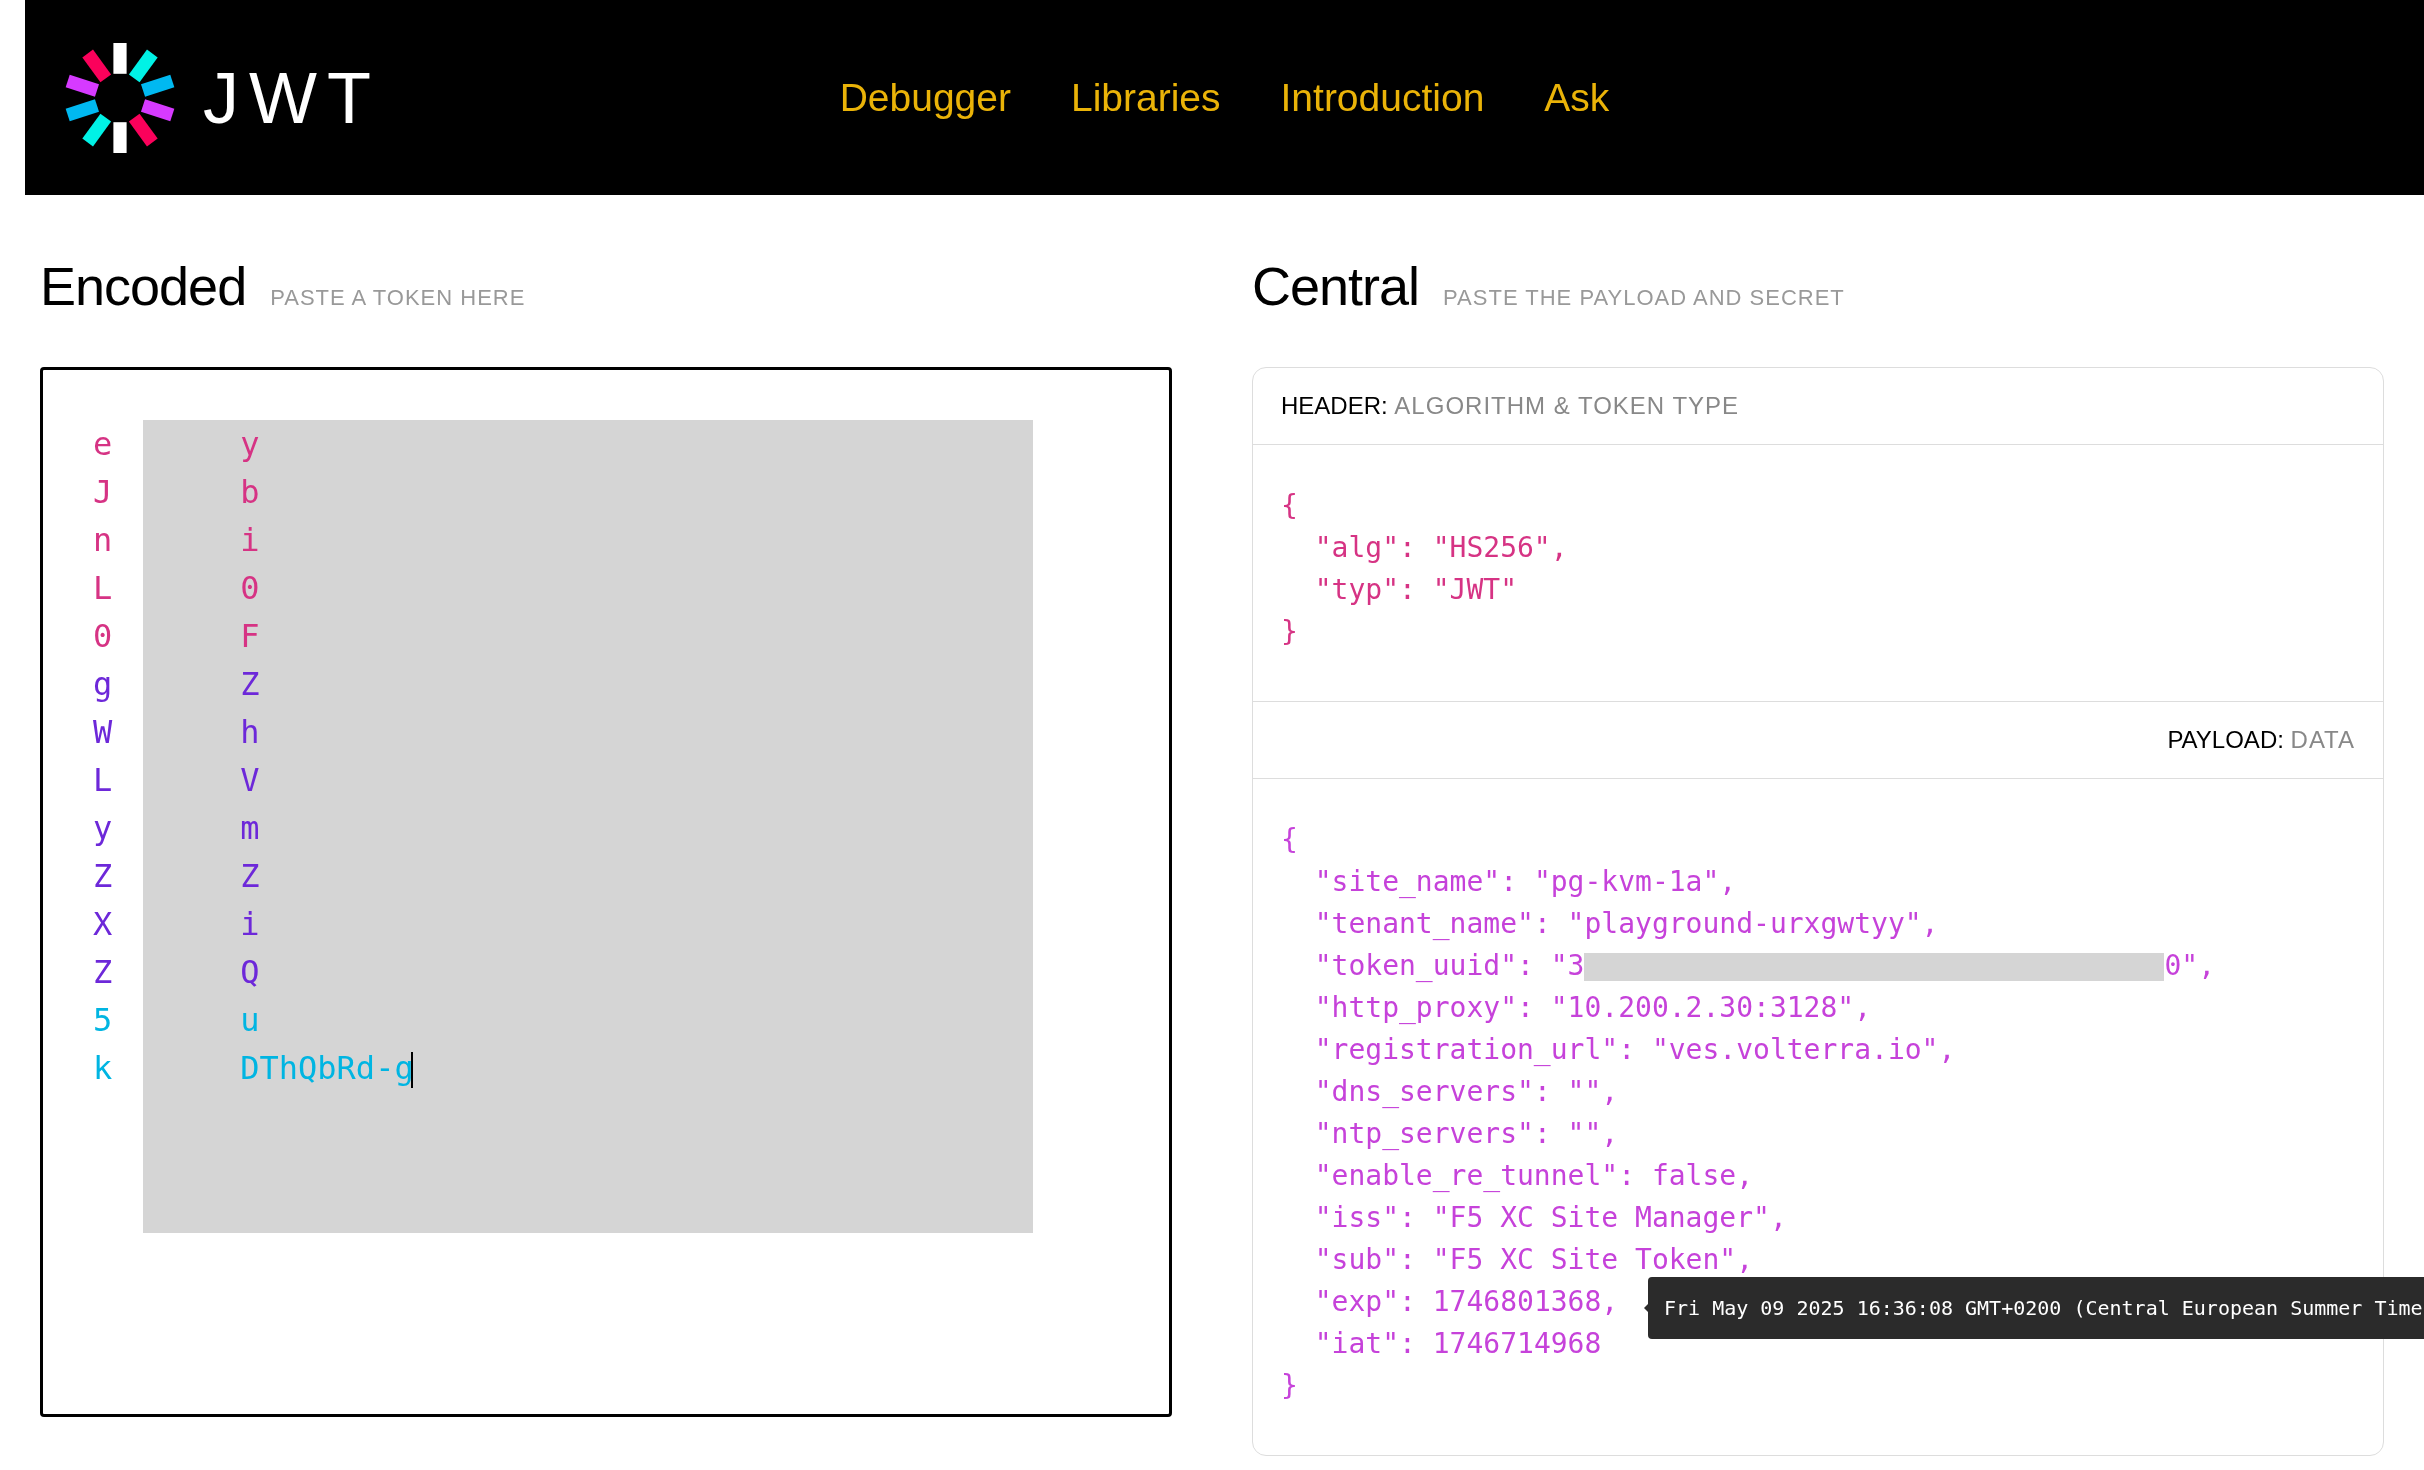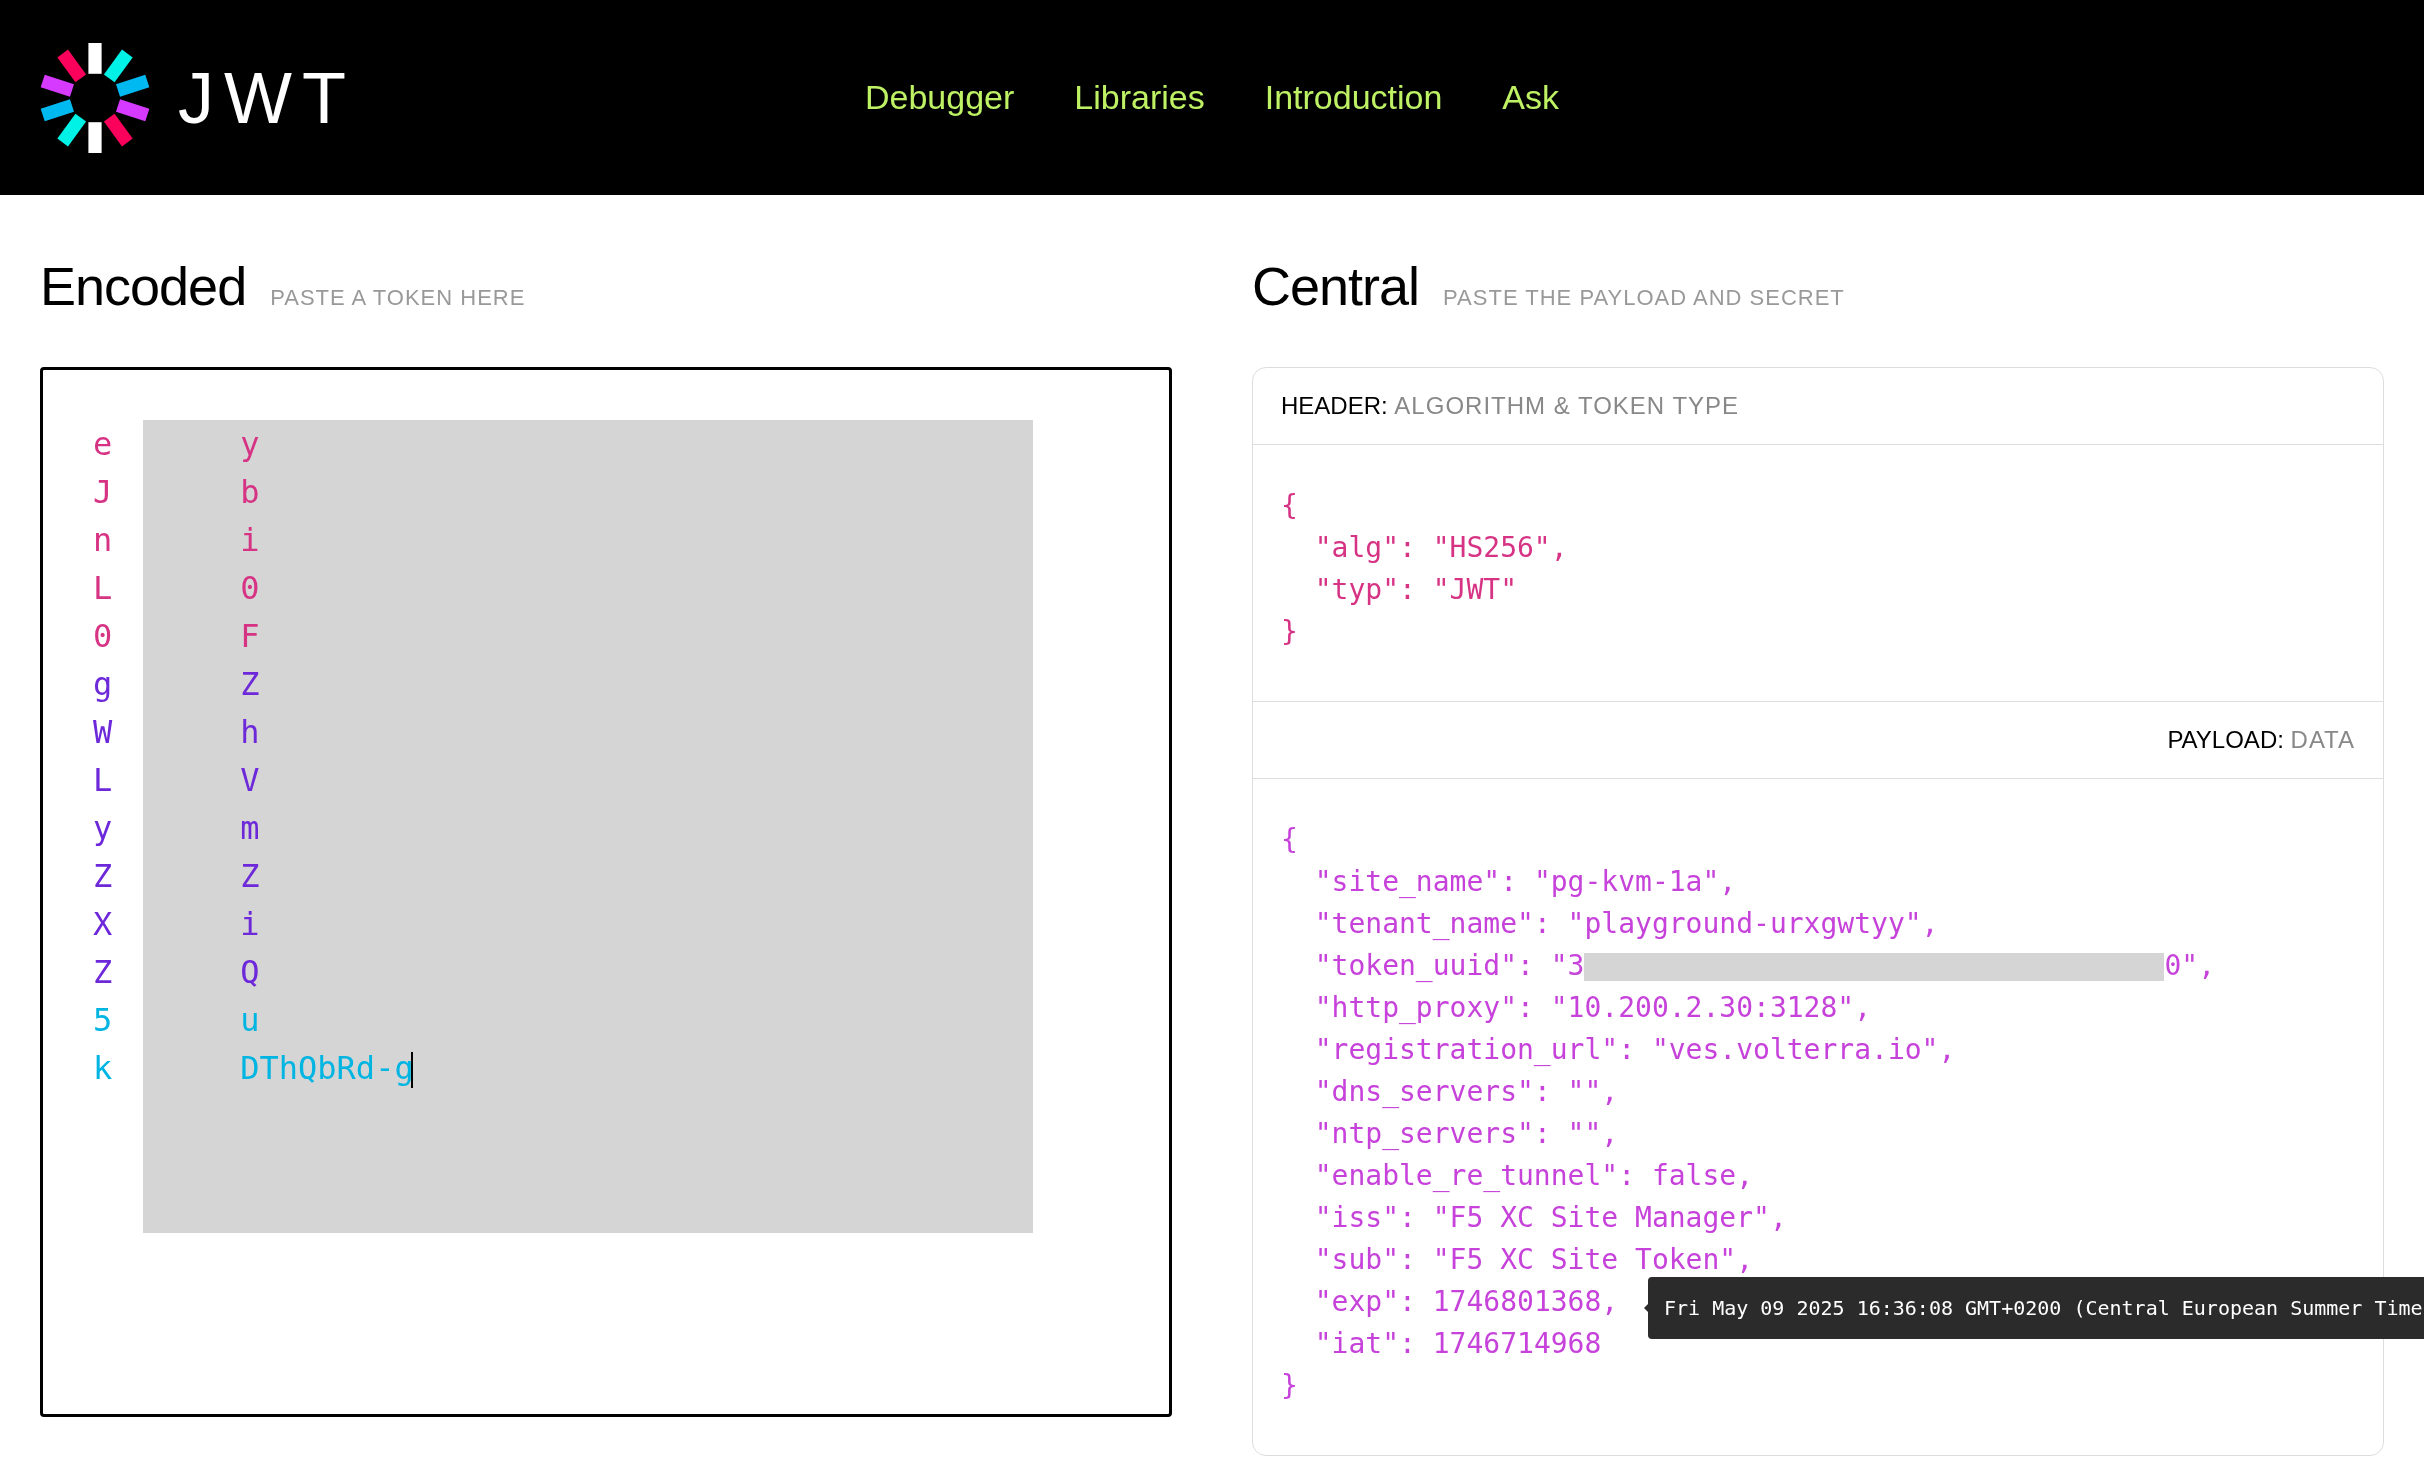--- a/index.html
+++ b/index.html
@@ -13,20 +13,21 @@
 }
 
 
 .topbar {
   background: #000;
   height: 195px;
   display: flex;
   align-items: center;
   padding: 0 40px;
   position: relative;
+  margin-left: 25px;
 }
 .logo-block {
   display: flex;
   align-items: center;
   gap: 28px;
 }
 .logo-icon svg { display: block; }
 .logo-text {
   color: #fff;
   font-size: 72px;
@@ -35,22 +36,22 @@
   font-family: "Arial", sans-serif;
 }
 .nav {
   position: absolute;
   left: 50%;
   transform: translateX(-50%);
   display: flex;
   gap: 60px;
 }
 .nav a {
-  color: #bef264;
-  font-size: 34px;
+  color: #eab308;
+  font-size: 39px;
   font-weight: 400;
   text-decoration: none;
   cursor: pointer;
 }
 .crafted {
   margin-left: auto;
   display: flex;
   align-items: center;
   gap: 18px;
   color: #fff;

